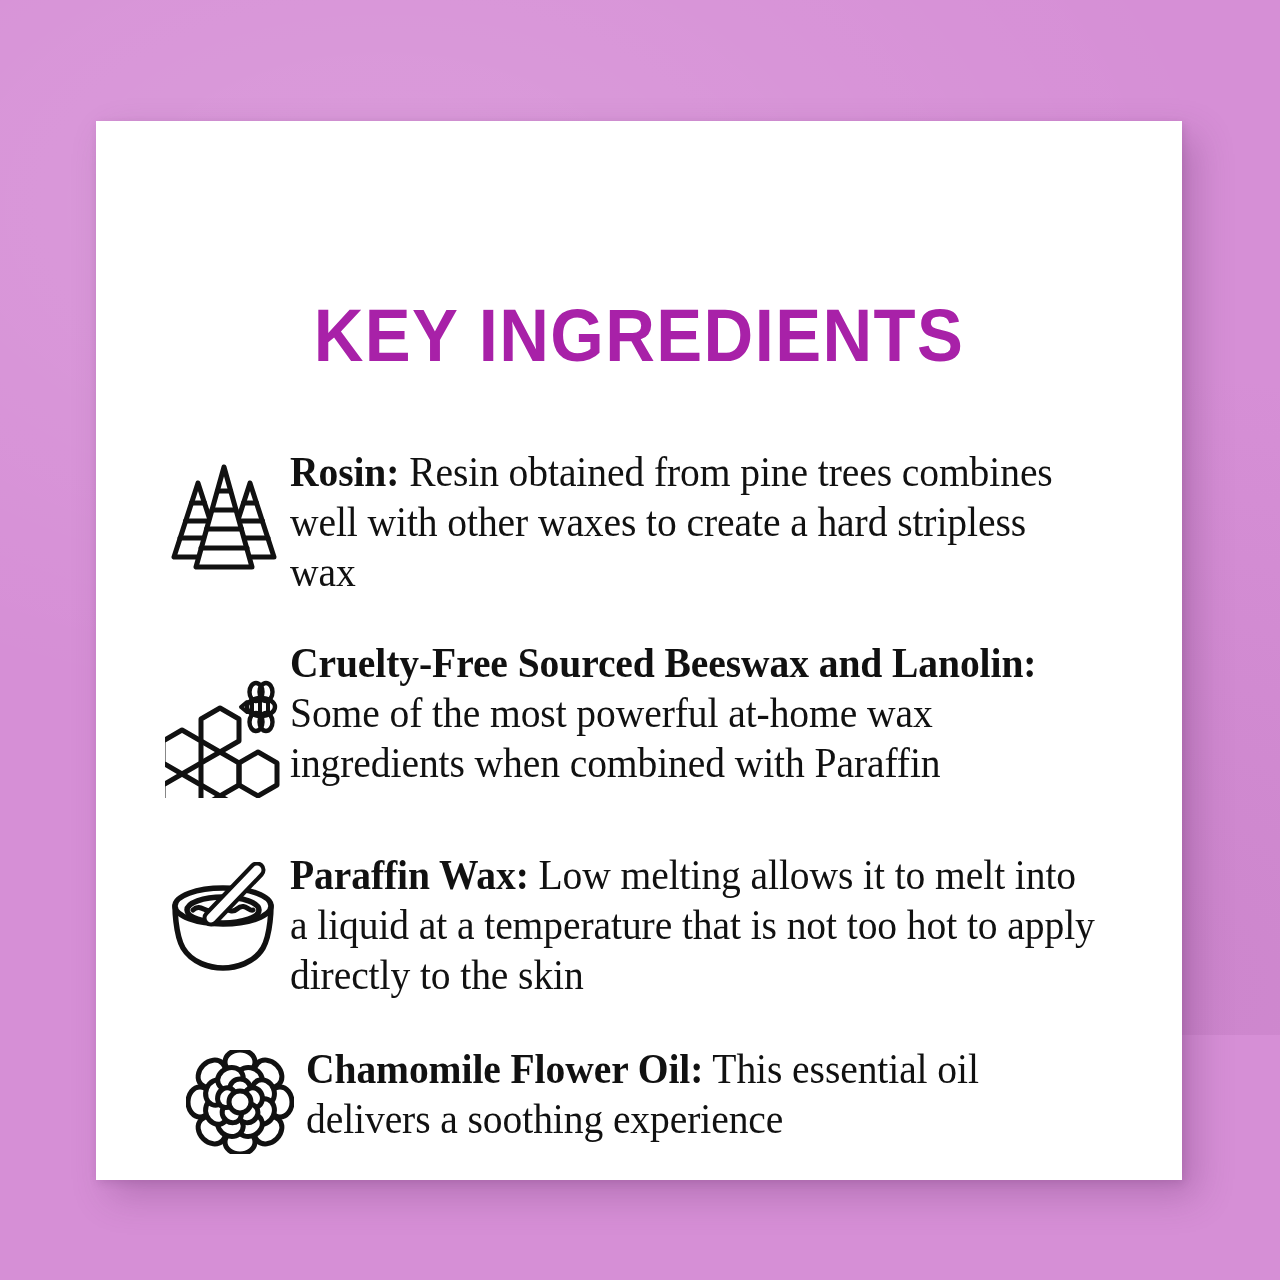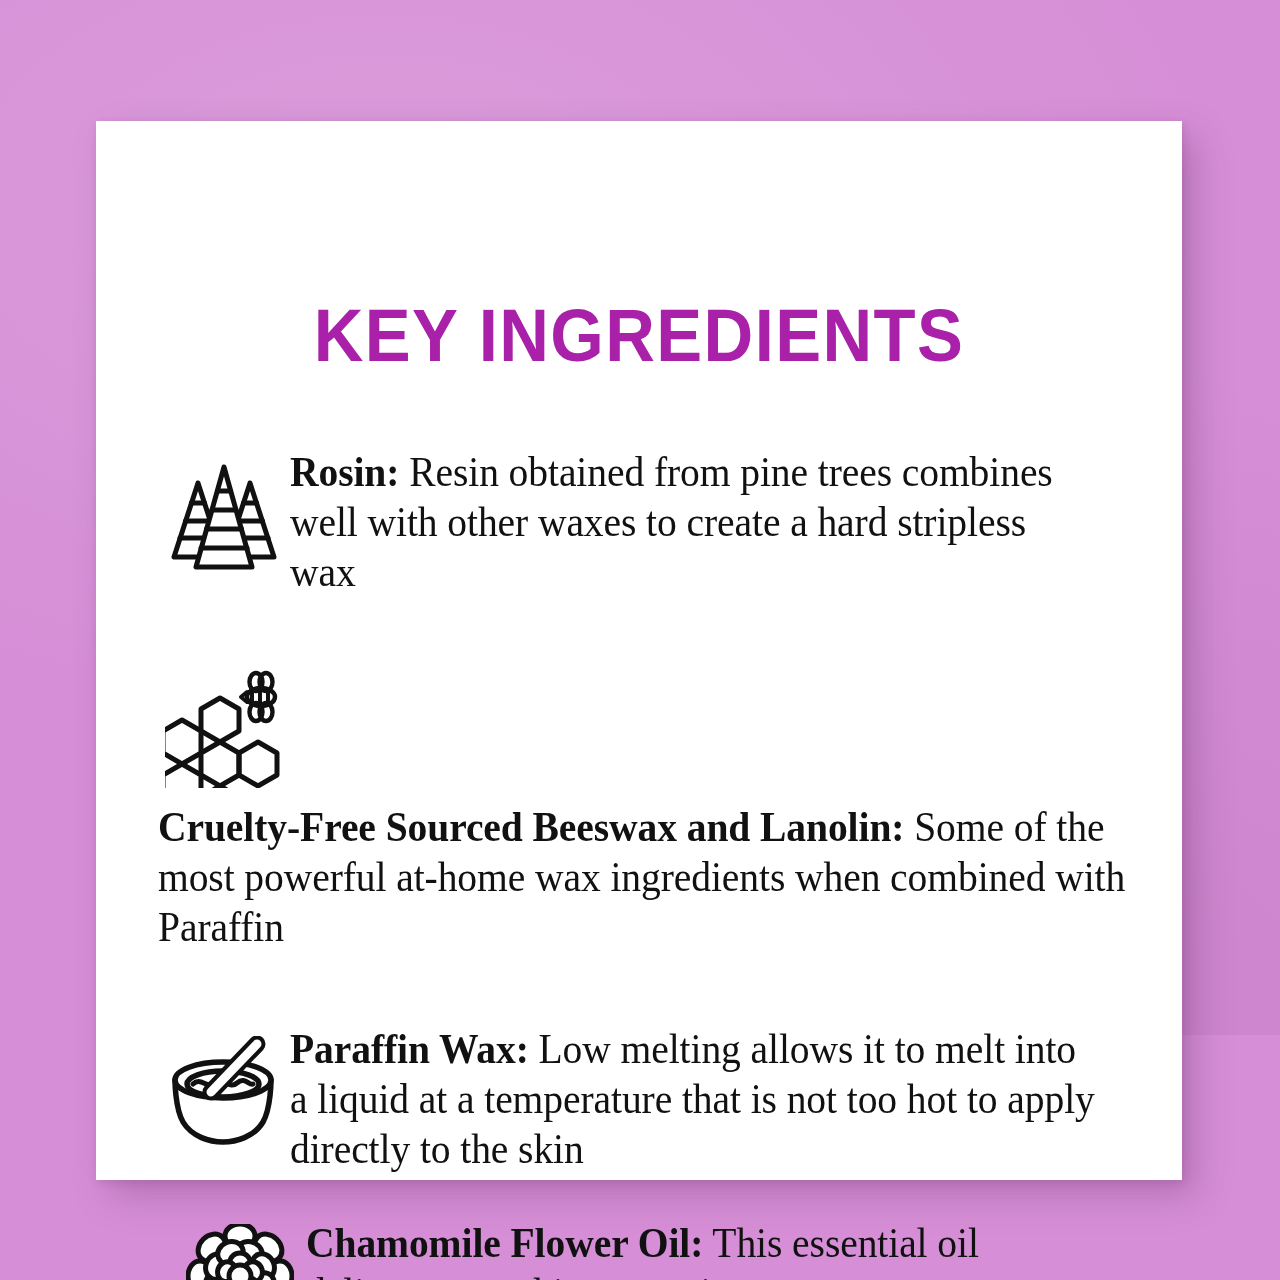--- a/index.html
+++ b/index.html
@@ -108,22 +108,22 @@
   .ing-desc {
     font-weight: 400;
   }
 
   
   #row-rosin .icon-cell { padding-top: 14px; }
   #row-beeswax .icon-cell { padding-top: 42px; }
   #row-paraffin .icon-cell { padding-top: 12px; }
   #row-chamomile .icon-cell { padding-top: 6px; }
 
-  #row-beeswax { margin-top: 31px; flex-direction: column; }
-  #row-paraffin { margin-top: 72px; }
+  #row-beeswax { margin-top: 41px; }
+  #row-paraffin { margin-top: 52px; }
   #row-chamomile { margin-top: 44px; margin-left: 16px; }
 </style>
 </head>
 <body>
 
 <div id="stage">
   <div id="bg-vignette"></div>
 
   <div id="card">
 

